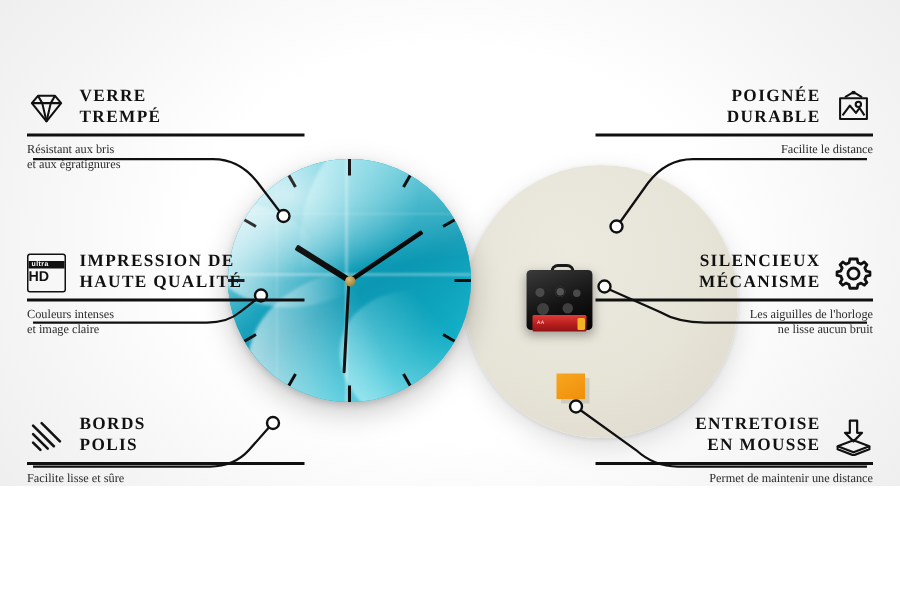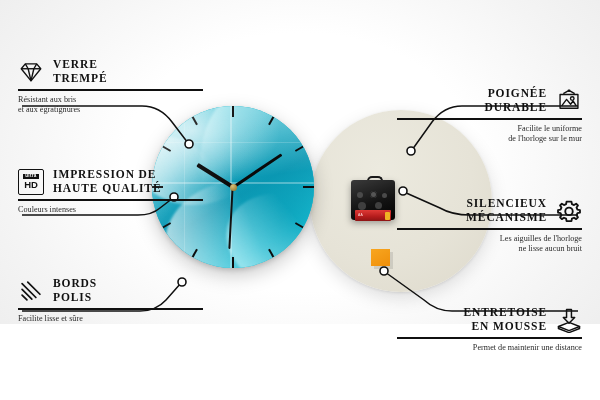--- a/index.html
+++ b/index.html
@@ -96,21 +96,21 @@
   #spacer{position:absolute;left:371px;top:249px;width:19px;height:17px;
     background:linear-gradient(150deg,#f8a620,#ef8f0a);box-shadow:3px 3px 0 rgba(0,0,0,.10);}
 
   
   #lines{position:absolute;left:0;top:0;width:600px;height:400px;pointer-events:none;}
 
   
   .feat{position:absolute;width:185px;}
   .feat .row{display:flex;align-items:center;gap:9px;}
   .feat.left .row{justify-content:flex-start;}
-  .feat.right .row{justify-content:flex-end;margin-top:29px;}
+  .feat.right .row{justify-content:flex-end;}
   .feat .ttl{
     font-family:"Liberation Serif",serif;font-weight:bold;
     font-size:11.5px;line-height:13.5px;letter-spacing:.9px;color:#111;
     text-transform:uppercase;white-space:nowrap;
   }
   .feat.left .ttl{text-align:left;}
   .feat.right .ttl{text-align:right;}
   .feat .rule{height:1.6px;background:#101010;margin:4px 0 4px;}
   .feat .sub{
     font-family:"Liberation Serif",serif;font-size:8.2px;line-height:10px;
@@ -123,21 +123,21 @@
 
   #f-verre{left:18px;top:58px;}
   #f-impr{left:18px;top:168px;}
   #f-bords{left:18px;top:277px;}
   #f-poignee{left:397px;top:58px;}
   #f-meca{left:397px;top:168px;}
   #f-entre{left:397px;top:277px;}
   .feat.right{width:185px;}
 
   .hdbox{width:24px;height:24px;border:1.7px solid #111;border-radius:2px;
-    display:flex;flex-direction:column;align-items:center;justify-content:center;line-height:1;}
+    display:flex;flex-direction:column;justify-content:center;line-height:1;}
   .hdbox .u{font-family:"Liberation Sans",sans-serif;font-size:4.6px;font-weight:bold;
     background:#111;color:#fff;padding:.5px 2px;letter-spacing:.3px;}
   .hdbox .h{font-family:"Liberation Sans",sans-serif;font-size:9.5px;font-weight:bold;color:#111;margin-top:.5px;}
 </style>
 </head>
 <body>
 
 <div id="stage">
 
   <div id="back-disc" class="disc"></div>
@@ -268,20 +268,21 @@
         </span>
       </span>
       <div class="ttl">
         <div>IMPRESSION DE</div>
         <div>HAUTE QUALITÉ</div>
       </div>
     </div>
     <div class="rule"></div>
     <div class="sub">
       <div>Couleurs intenses</div>
+      <div>et image claire</div>
     </div>
   </div>
 
   <div class="feat left" id="f-bords">
     <div class="row">
       <span class="ico">
         <svg viewBox="0 0 32 32">
             <g stroke="#111" stroke-width="2.1" stroke-linecap="round">
           <path d="M5 7 L22 24"></path>
               <path d="M5 14 L17 26"></path>
@@ -314,22 +315,21 @@
             <rect x="5" y="8" width="22" height="17"></rect>
             <path d="M7 22 L13 14 L18 20 L21 16 L25 22"></path>
             <circle cx="20" cy="13" r="2.2"></circle>
           </g>
           <rect x="14.6" y="2" width="2.8" height="2.8" fill="#111"></rect>
         </svg>
       </span>
     </div>
     <div class="rule"></div>
     <div class="sub">
-      <div>Facilite le uniforme</div>
-      <div>de l'horloge sur le mur</div>
+      <div>Facilite le distance</div>
     </div>
   </div>
 
   <div class="feat right" id="f-meca">
     <div class="row">
       <div class="ttl">
         <div>SILENCIEUX</div>
         <div>MÉCANISME</div>
       </div>
       <span class="ico">

